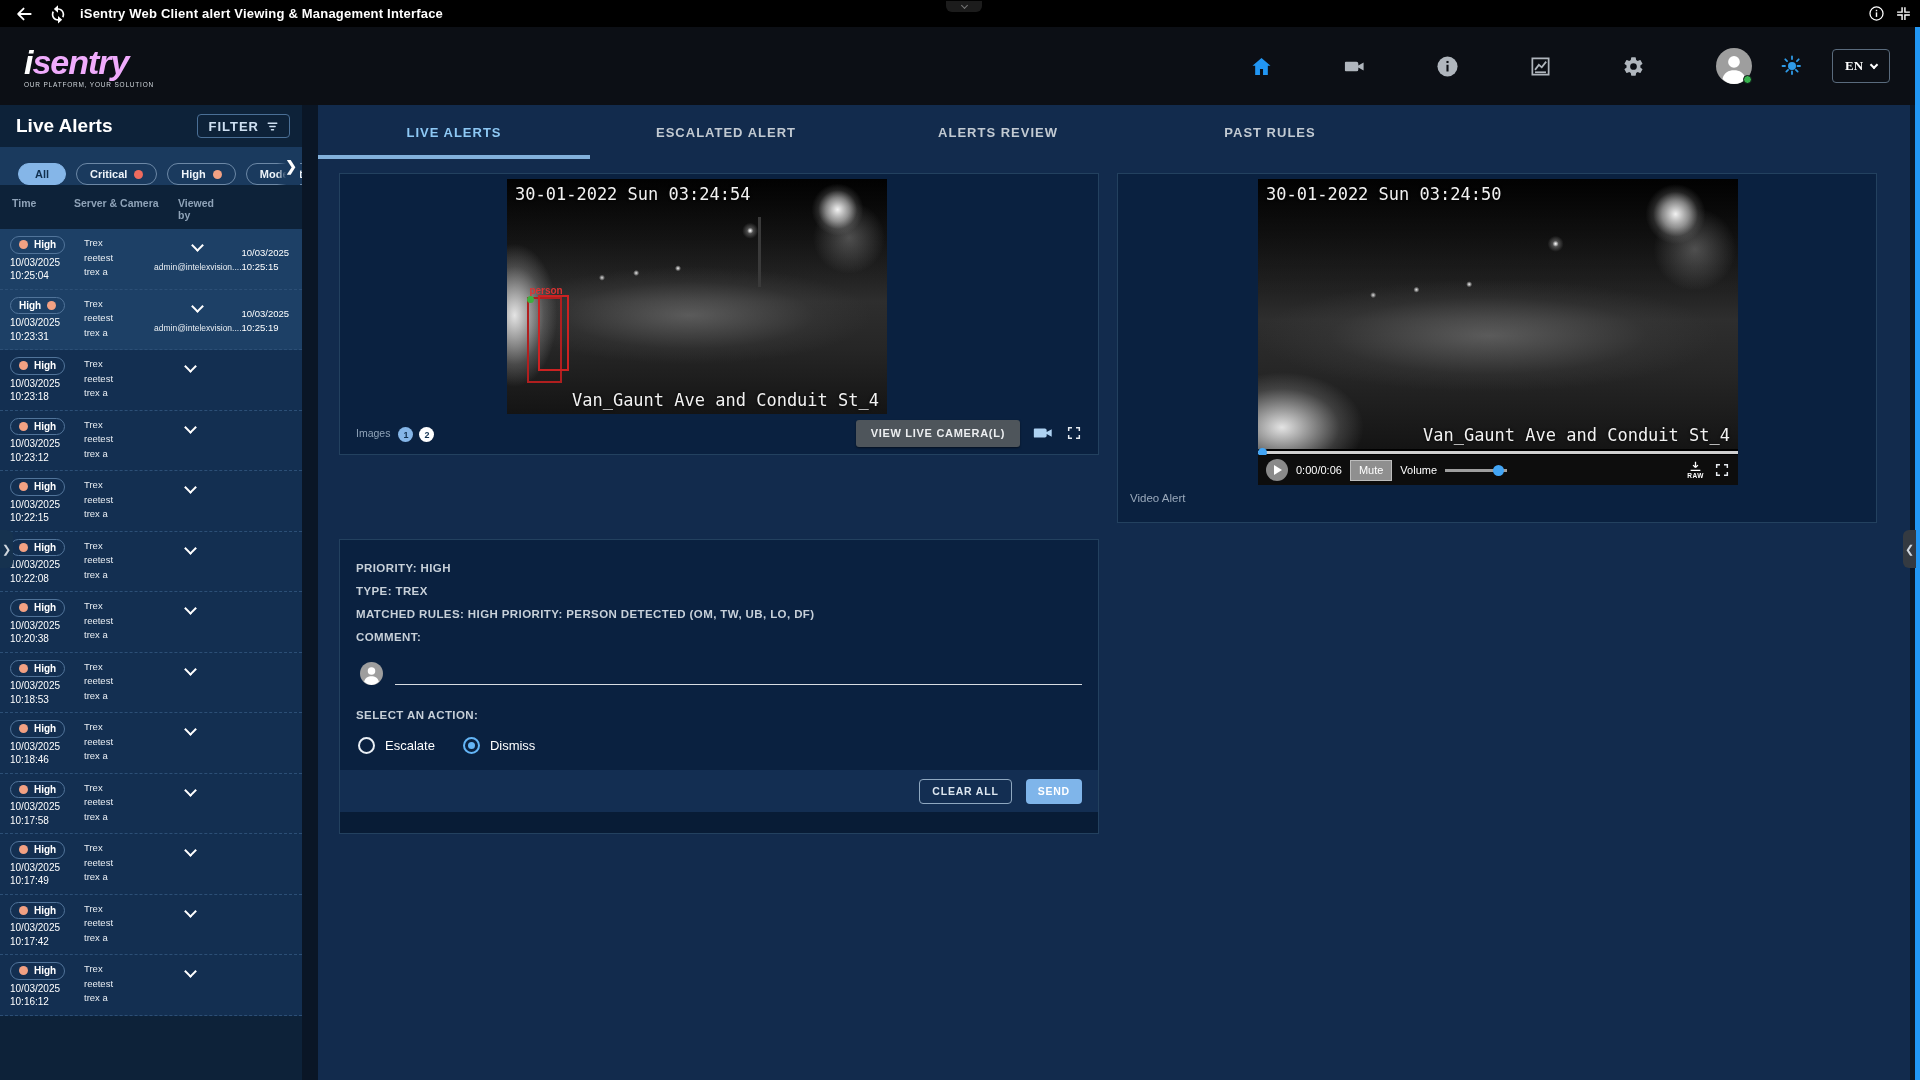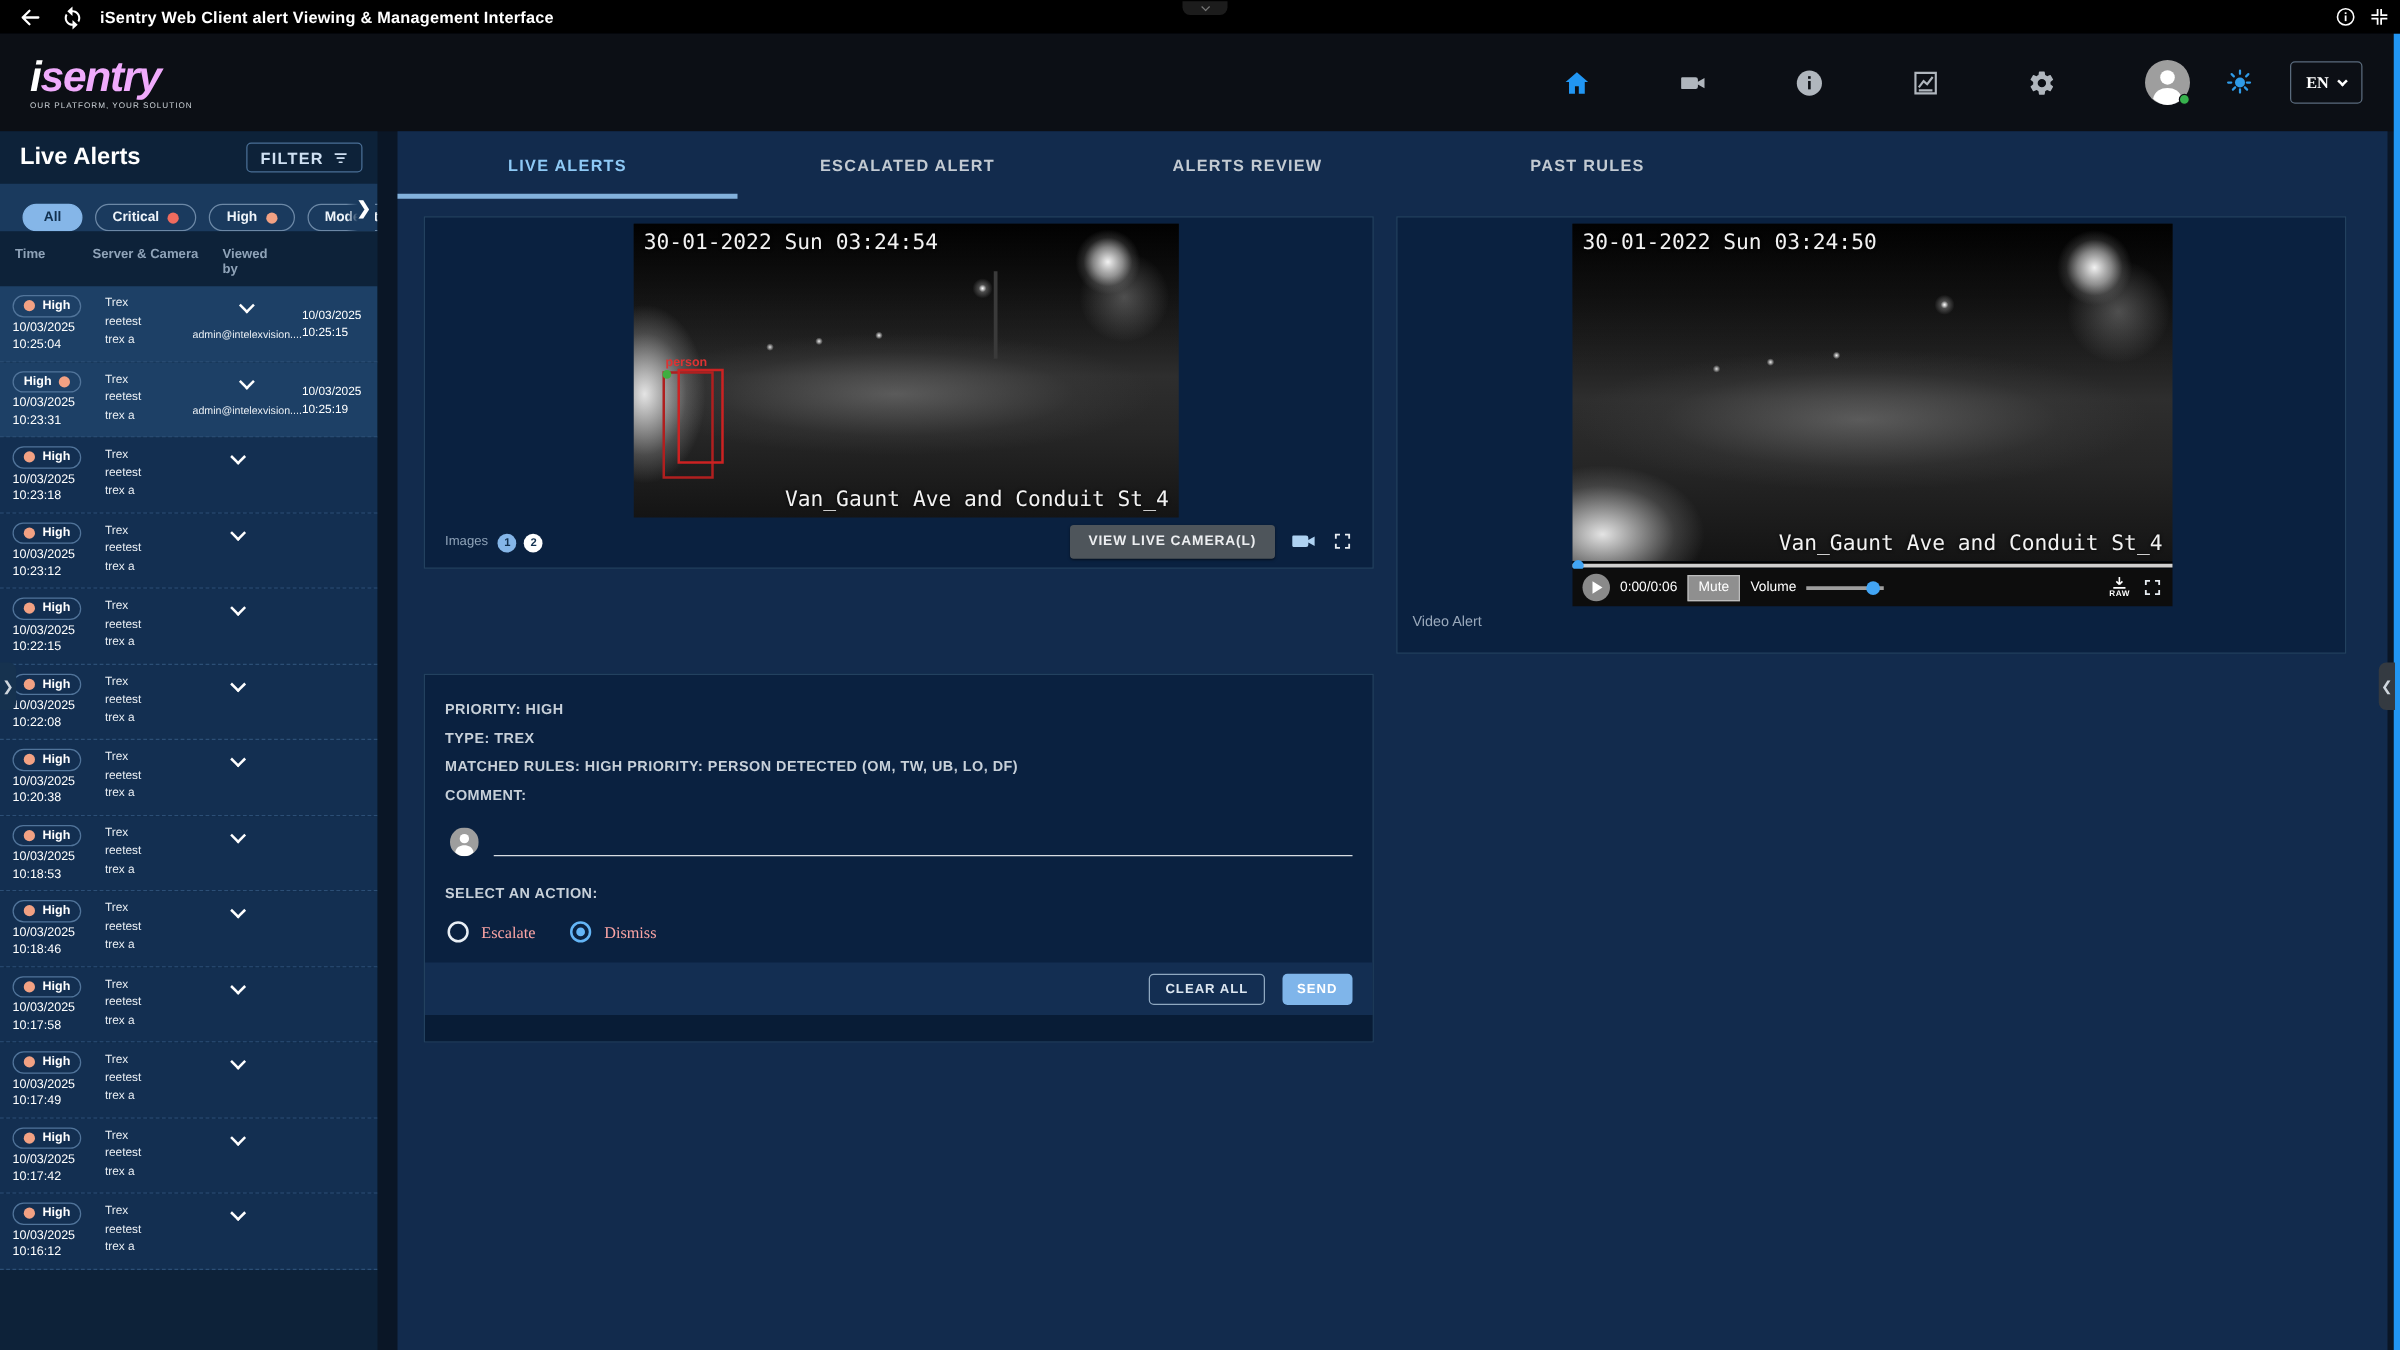--- a/index.html
+++ b/index.html
@@ -94,21 +94,21 @@
   .tab.active { color:#8ec9f5; }
   .tab.active::after { content:""; position:absolute; left:0; right:0; bottom:0; height:4px; background:#82b1dc; }
 
   .card { position:absolute; background:#0a2140; border:1px solid #23415f; }
   .card-image { left:21px; top:68px; width:760px; height:282px; }
   .card-video { left:799px; top:68px; width:760px; height:350px; }
   .card-details { left:21px; top:434px; width:760px; height:295px; }
 
   
   .scene { position:absolute; overflow:hidden; background-color:#121212; }
-  .scene-a { left:167px; top:5px; width:436px; height:235px;
+  .scene-a { left:167px; top:5px; width:380px; height:235px;
     background:
       radial-gradient(ellipse 14% 38% at 2% 58%, rgba(238,238,238,.95), rgba(150,150,150,.35) 55%, transparent 80%),
       radial-gradient(circle 26px at 87% 13%, rgba(255,255,255,.95), rgba(255,255,255,.5) 45%, rgba(150,150,150,.2) 75%, transparent 100%),
       radial-gradient(circle 48px at 90% 25%, rgba(215,215,215,.3), transparent 75%),
       radial-gradient(circle 3px at 64% 22%, #fff, transparent),
       radial-gradient(circle 10px at 64% 22%, rgba(255,255,255,.4), transparent 80%),
       radial-gradient(circle 3px at 45% 38%, #f5f5f5, transparent),
       radial-gradient(circle 3px at 34% 40%, #eaeaea, transparent),
       radial-gradient(circle 3px at 25% 42%, #ddd, transparent),
       radial-gradient(ellipse 60% 26% at 48% 58%, rgba(130,130,130,.55), rgba(70,70,70,.25) 55%, transparent 80%),
@@ -186,21 +186,21 @@
   .comment-avatar svg { width:100%; height:100%; }
   .comment-input { flex:1; max-width:692px; background:transparent; border:none;
     border-bottom:1px solid #d8dde2; height:22px; color:#fff; font-size:12px; outline:none; font-family:inherit; }
   .action-label { margin:24px 0 0 0; padding:0 16px; }
   .radios { display:flex; gap:28px; padding:16px 16px 0 18px; }
   .radio-opt { display:inline-flex; align-items:center; gap:10px; cursor:pointer; }
   .radio-circle { width:17px; height:17px; border-radius:50%; border:2px solid #e9eff5; position:relative; }
   .radio-opt.checked .radio-circle { border-color:#64b5f6; }
   .radio-opt.checked .radio-circle::after { content:""; position:absolute; left:3px; top:3px; width:7px;
     height:7px; border-radius:50%; background:#64b5f6; }
-  .radio-label { color:#fca5a5; font-size:13px;font-family:Liberation Serif, serif; }
+  .radio-label { color:#ffffff; font-size:13px; }
   .det-footer { position:absolute; left:0; right:0; bottom:21px; height:42px; background:#132e52;
     display:flex; align-items:center; justify-content:flex-end; gap:14px; padding:0 16px; }
   .clear-btn { background:transparent; border:1px solid #8fa8c0; border-radius:4px; color:#dce6f0;
     font-size:10.5px; font-weight:bold; letter-spacing:.8px; height:25px; padding:0 12px; cursor:pointer; font-family:inherit; }
   .send-btn { background:#7fb5ea; border:none; border-radius:4px; color:#fff; font-size:10.5px;
     font-weight:bold; letter-spacing:.8px; height:25px; padding:0 12px; cursor:pointer; font-family:inherit; }
   .det-bottom-strip { position:absolute; left:0; right:0; bottom:0; height:21px; background:#081c36; }
 </style>
 </head>
 <body>

